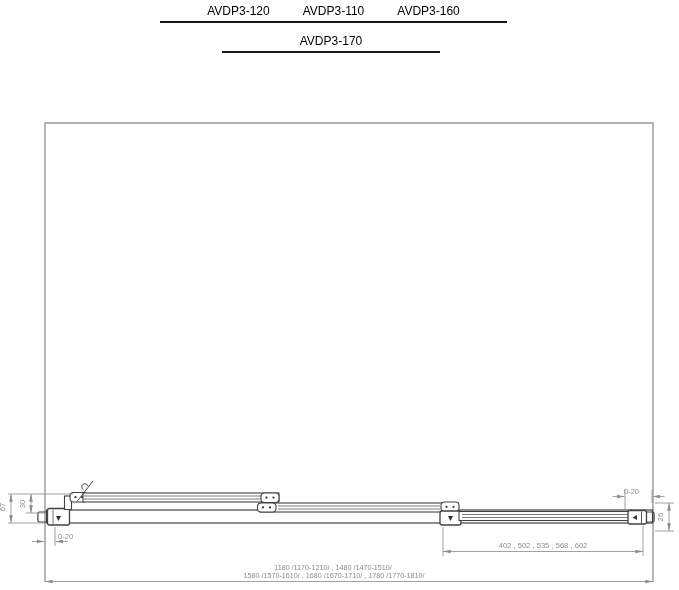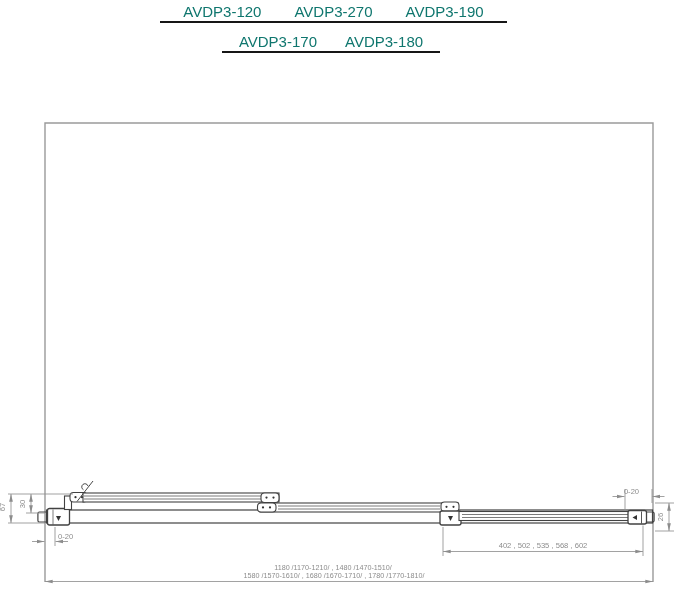--- a/index.html
+++ b/index.html
@@ -1,46 +1,45 @@
 <!DOCTYPE html>
 <html><head>
 <meta charset="utf-8">
 <style>
   html,body{margin:0;padding:0;background:#fff;}
   #stage{position:relative;width:679px;height:590px;background:#fff;overflow:hidden;
          font-family:"Liberation Sans", sans-serif;}
   .title-row{position:absolute;display:flex;justify-content:center;
              border-bottom:2px solid #161616;box-sizing:border-box;}
-  .title-row span{font-size:15px;color:#0f766e;white-space:nowrap;line-height:19px;}
+  .title-row span{font-size:12px;color:#000000;white-space:nowrap;line-height:19px;}
   #title-row-1{left:160px;top:2px;width:347px;height:21px;gap:33px;}
   #title-row-2{left:222px;top:32px;width:218px;height:21px;gap:28px;}
   svg{position:absolute;left:0;top:0;}
   .wall{stroke:#9a9a9a;stroke-width:1.4;fill:none;}
   .prof{stroke:#424242;stroke-width:1.3;fill:#ffffff;}
   .prof-line{stroke:#424242;stroke-width:0.7;fill:none;}
   .prof-open{stroke:#424242;stroke-width:1.2;fill:none;}
   .mark{fill:#333333;stroke:none;}
   .dim{stroke:#919191;stroke-width:0.85;fill:none;}
   .dim-text{fill:#8c8c8c;font-size:7.6px;}
   .dim-text-sm{fill:#8c8c8c;font-size:7.2px;}
   text{font-family:"Liberation Sans", sans-serif;}
 </style>
 </head>
 <body>
 
 <div id="stage">
 
   <div class="title-row" id="title-row-1">
     <span>AVDP3-120</span>
-    <span>AVDP3-270</span>
-    <span>AVDP3-190</span>
+    <span>AVDP3-110</span>
+    <span>AVDP3-160</span>
   </div>
   <div class="title-row" id="title-row-2">
     <span>AVDP3-170</span>
-    <span>AVDP3-180</span>
   </div>
 
   <svg width="679" height="590" viewBox="0 0 679 590">
     <defs>
       <marker id="ar" viewBox="0 0 10 6" refX="9.5" refY="3" markerWidth="9.5" markerHeight="5.7" orient="auto-start-reverse">
         <path d="M0,0.7 L9.5,3 L0,5.3 z" fill="#8c8c8c"></path>
       </marker>
     </defs>
 
     <g>

